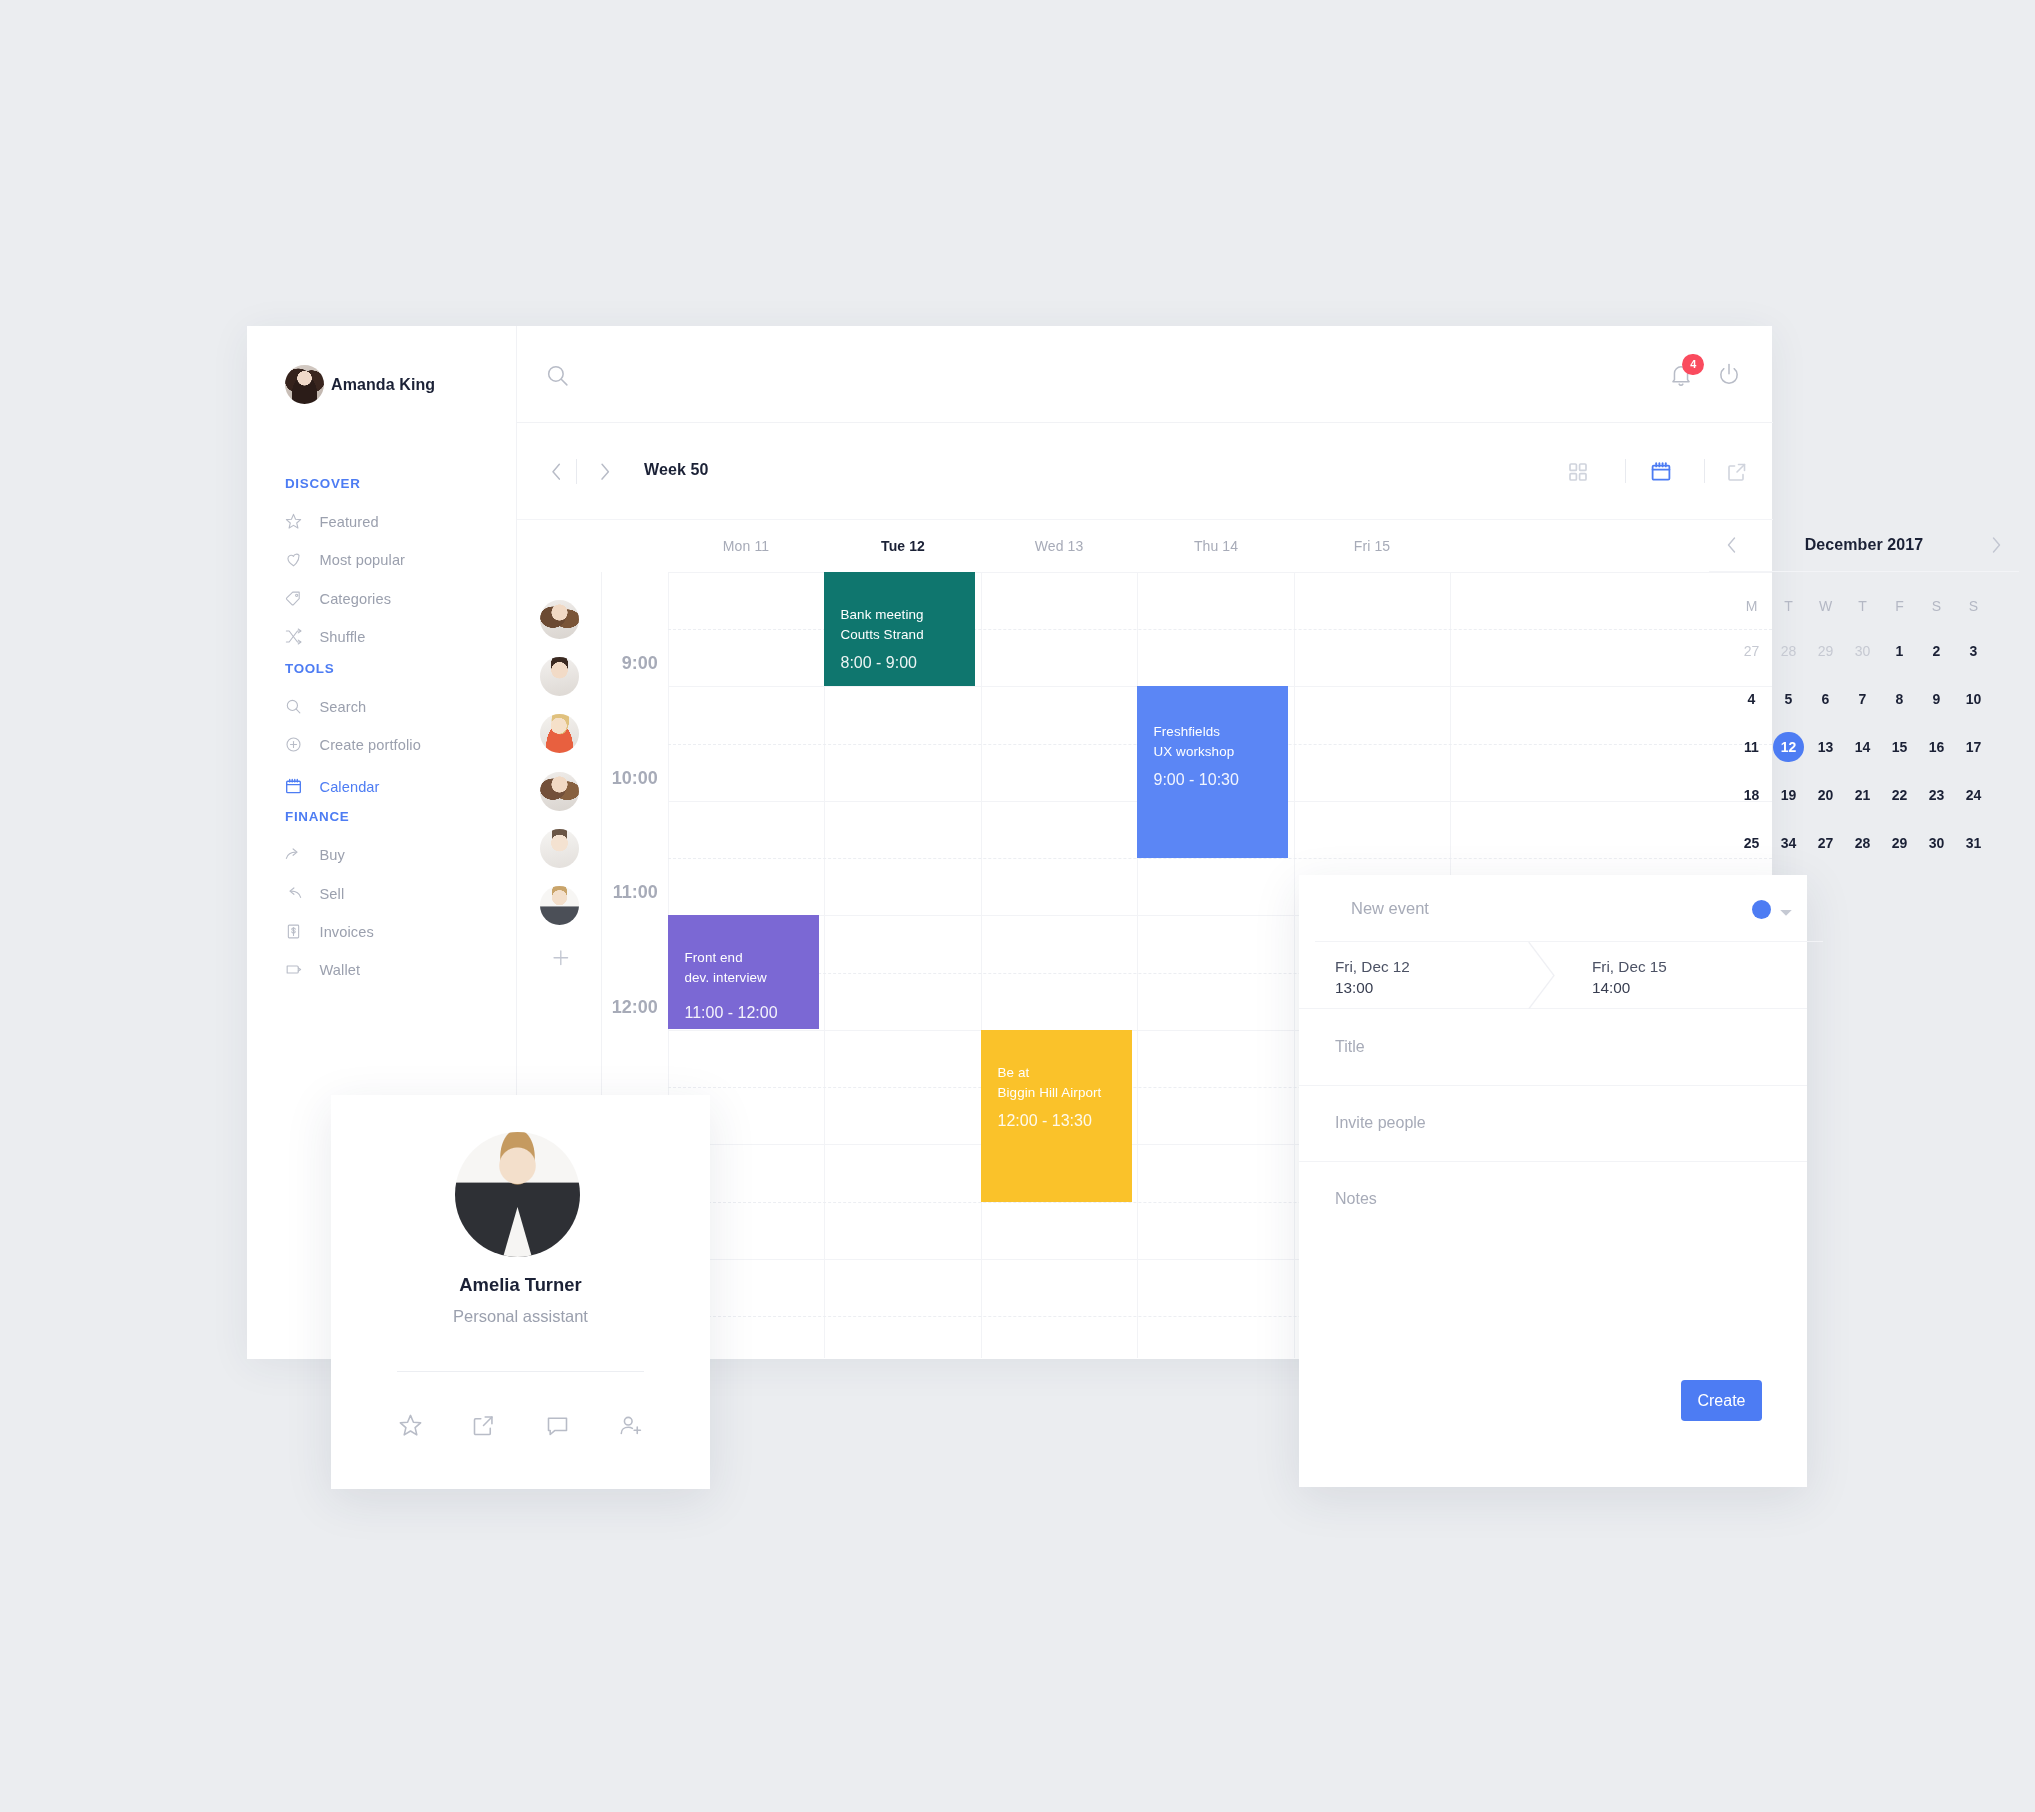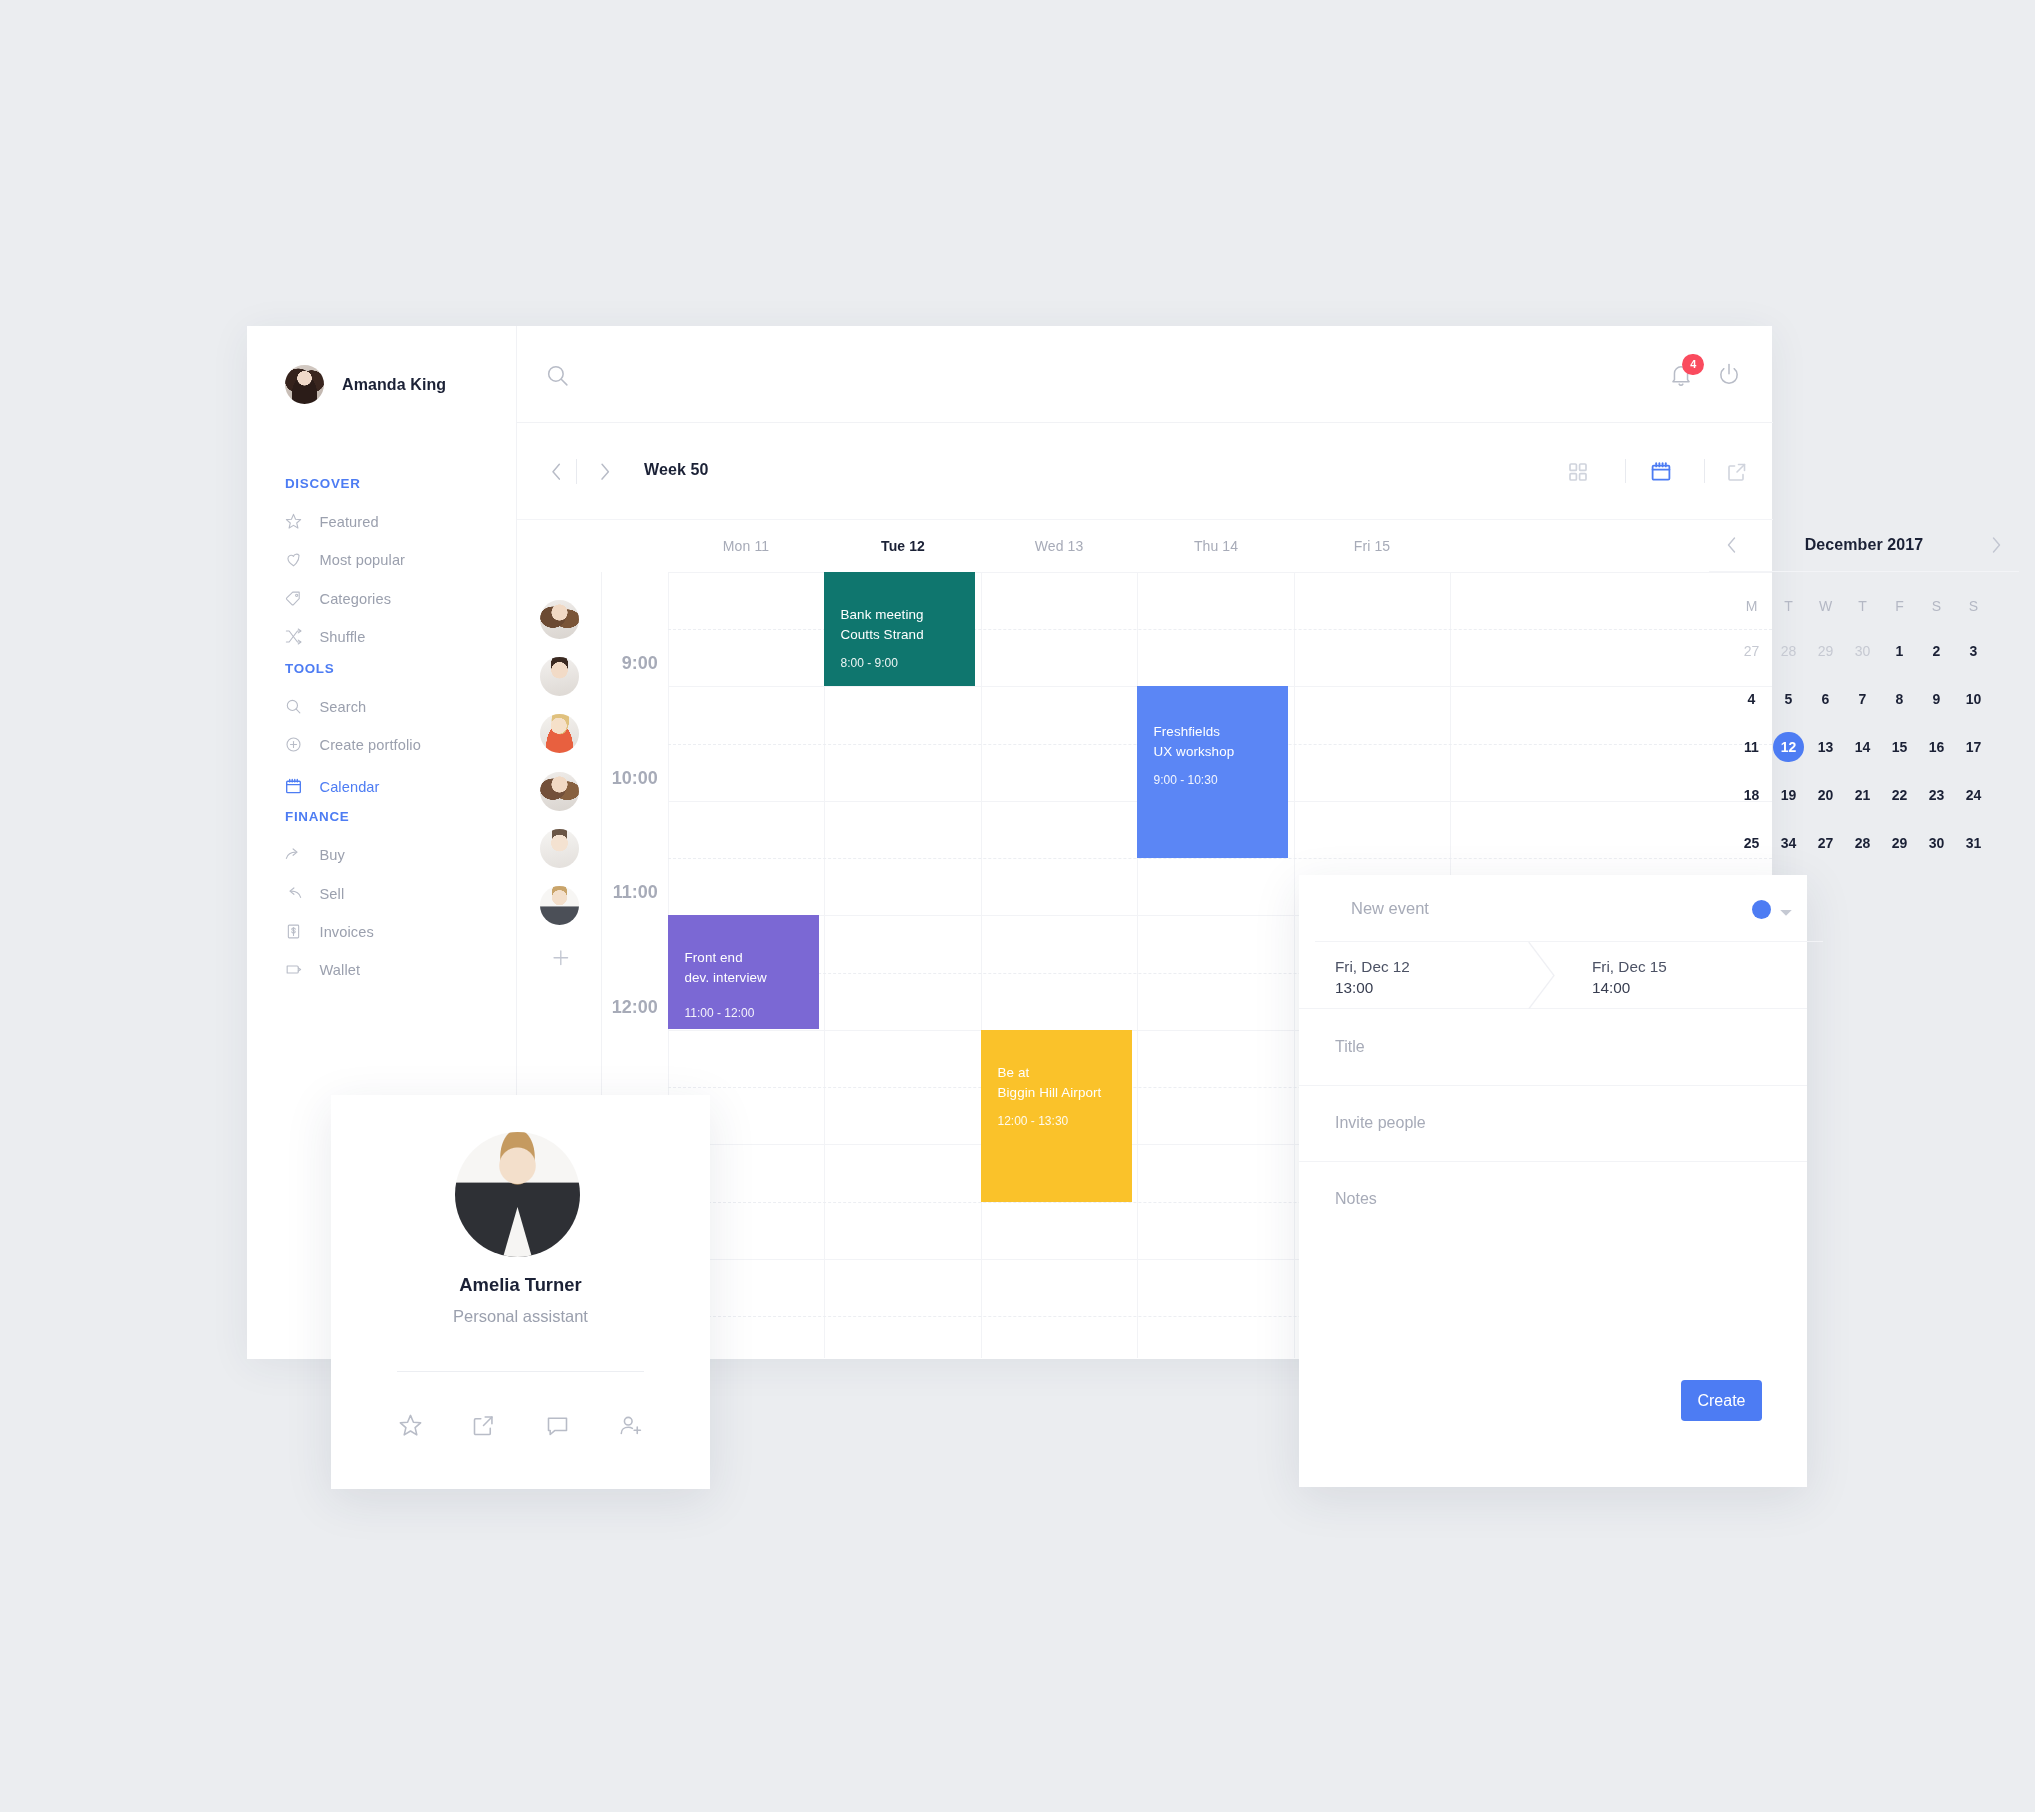--- a/index.html
+++ b/index.html
@@ -22,21 +22,21 @@
   
   #sidebar {
     position: absolute; left: 0; top: 0;
     width: 270px; height: 100%;
     background: #ffffff;
     border-right: 0.6px solid #f1f2f5;
     box-sizing: border-box;
   }
   #profile-row {
     position: absolute; left: 38px; top: 39px;
-    display: flex; align-items: center; gap: 18px;
+    display: flex; align-items: center; gap: 7px;
   }
   .avatar-img {
     width: 39px; height: 39px; border-radius: 50%;
     background: #cfc5bd;
     background-image:
       radial-gradient(circle at 50% 34%, #f0d9c9 0 22%, rgba(240,217,201,0) 23%),
       radial-gradient(ellipse at 50% 78%, #2b1c18 0 46%, rgba(43,28,24,0) 47%),
       radial-gradient(ellipse at 34% 40%, #35221c 0 36%, rgba(53,34,28,0) 37%),
       radial-gradient(ellipse at 68% 42%, #3a261f 0 34%, rgba(58,38,31,0) 35%),
       linear-gradient(160deg,#d6cdc6,#bdb2aa);
@@ -137,21 +137,21 @@
   .hline-dash {
     position: absolute; left: 0; width: 1104px; height: 0;
     border-top: 1.3px dashed #eceef2;
   }
 
   .event {
     position: absolute; box-sizing: border-box;
     padding: 0 16.5px; color: #fff; overflow: hidden;
   }
   .ev-title { font-size: 13.4px; line-height: 20px; letter-spacing: 0.1px; }
-  .ev-time  { font-size: 12px; line-height: 16.5px; opacity: .92; }
+  .ev-time  { font-size: 16px; line-height: 16.5px; opacity: .92; }
 
   
   #mini-cal {
     position: absolute; left: 1462px; top: 193px;
     width: 310px; height: 840px;
   }
   #mini-head { position: absolute; left: 0; top: 0; width: 310px; height: 53px;
                border-bottom: 0.6px solid #f3f4f7; box-sizing: border-box; }
   #mini-prev { position: absolute; left: 11.4px; top: 14px; }
   #mini-next { position: absolute; right: 11.4px; top: 14px; }

